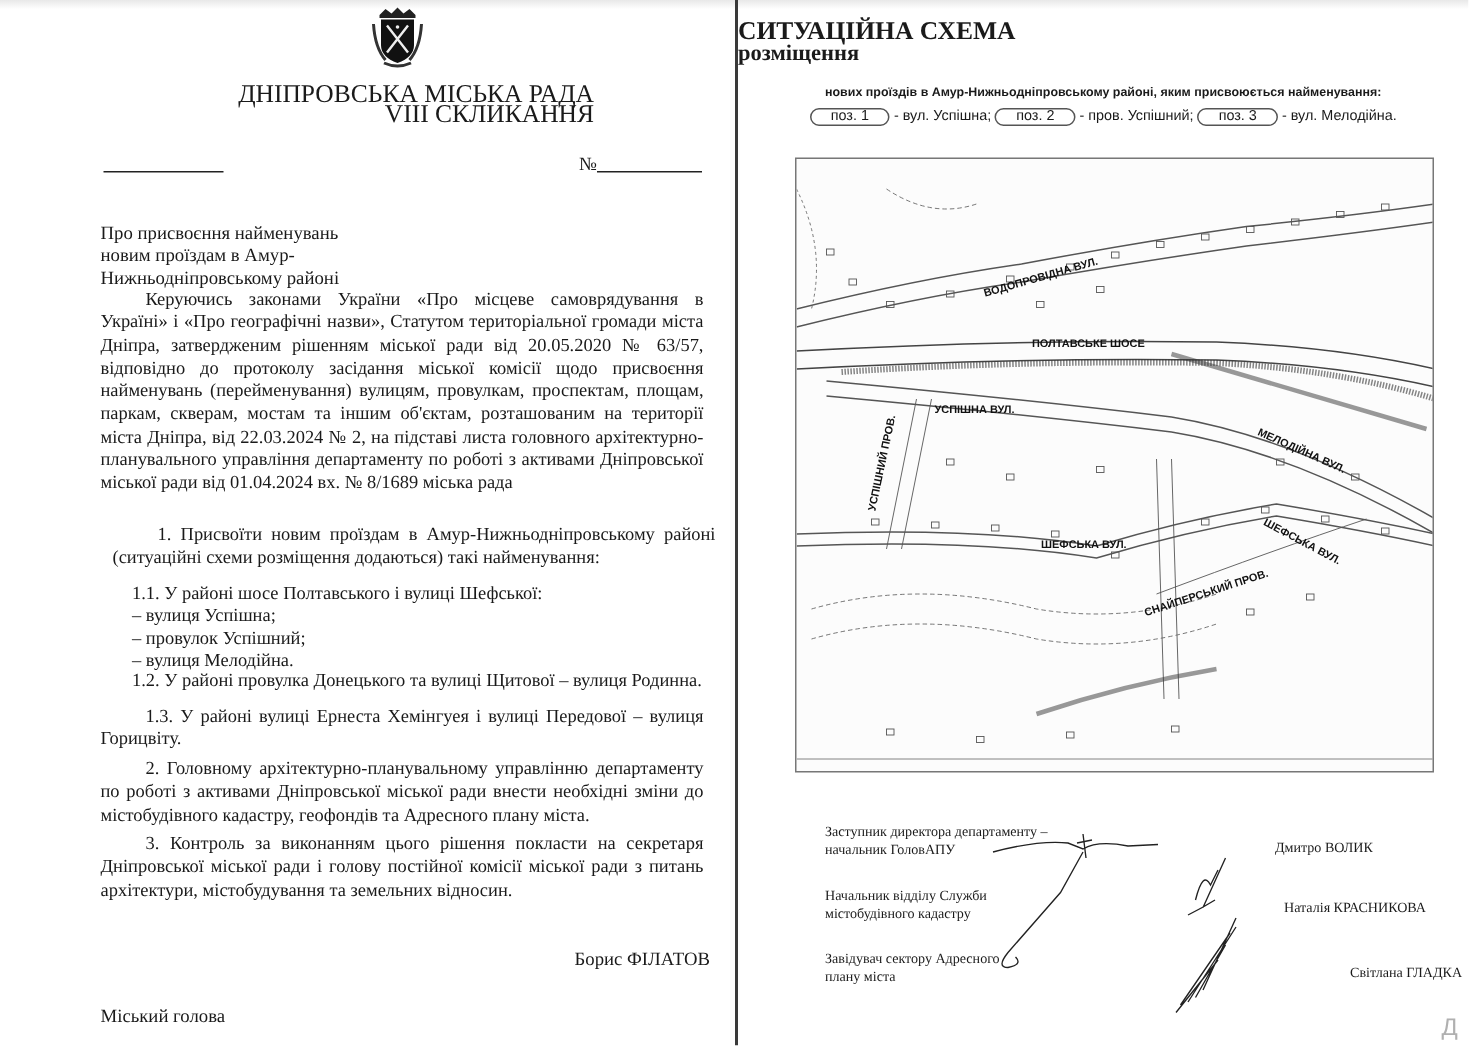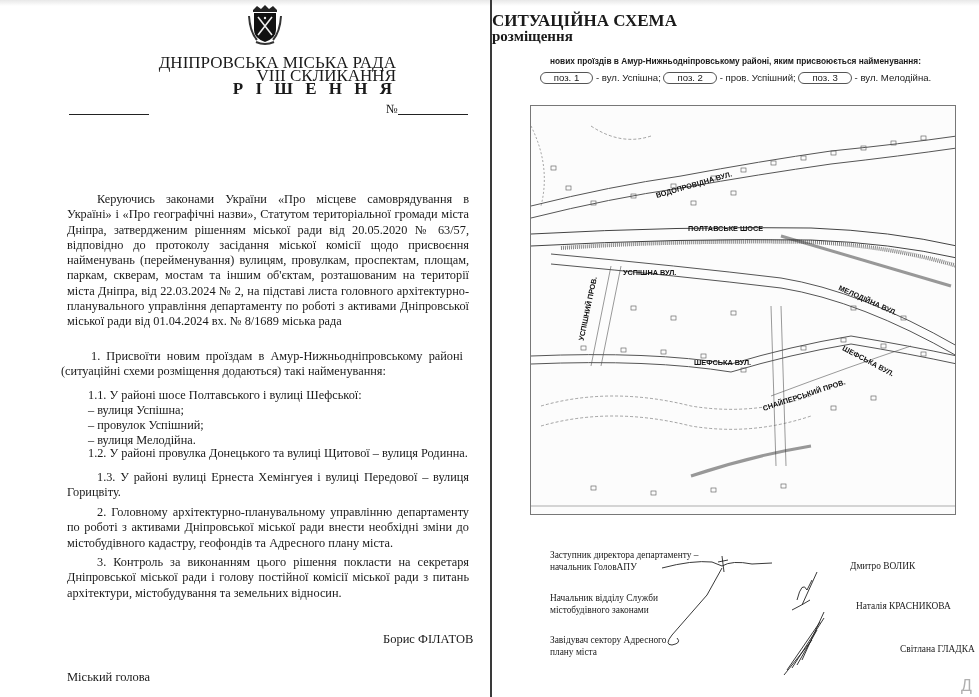--- a/index.html
+++ b/index.html
@@ -15,21 +15,21 @@
     .hdr1 { top: 54px; }
     .hdr2 { top: 67px; }
     .hdr3 { top: 80px; font-weight: bold; letter-spacing: 4px; }
     .dateline { position: absolute; left: 69px; top: 114px; width: 80px; border-bottom: 1px solid #222; height: 1px; }
     .numlabel { position: absolute; left: 386px; top: 102px; font-size: 12.5px; }
     .numline { position: absolute; left: 398px; top: 114px; width: 70px; border-bottom: 1px solid #222; height: 1px; }
     .subject { position: absolute; left: 67px; top: 148px; width: 175px; font-size: 12.5px; line-height: 15px; }
     .para { position: absolute; font-size: 12.3px; line-height: 15.3px; text-align: justify; }
     .p-intro { left: 67px; top: 192px; width: 402px; text-indent: 30px; }
     .p-resolved { left: 60px; top: 323px; width: 420px; text-align: center; letter-spacing: 3px; font-size: 12.5px; }
-    .p1 { left: 61px; top: 349px; width: 402px; text-indent: 30px; }
+    .p1 { left: 75px; top: 349px; width: 402px; text-indent: 30px; }
     .p11 { left: 88px; top: 388px; width: 380px; }
     .item { position: absolute; left: 88px; font-size: 12.3px; line-height: 15px; }
     .p12 { left: 88px; top: 446px; width: 390px; }
     .p13 { left: 67px; top: 470px; width: 402px; text-indent: 30px; }
     .p2 { left: 67px; top: 505px; width: 402px; text-indent: 30px; }
     .p3 { left: 67px; top: 555px; width: 402px; text-indent: 30px; }
     .mayor-role { position: absolute; left: 67px; top: 632px; font-size: 12.5px; margin-top: 38px; }
     .mayor-name { position: absolute; left: 383px; top: 632px; font-size: 12.5px; }
 
     
@@ -59,26 +59,26 @@
   <svg class="coat" viewBox="0 0 36 42" width="36" height="42">
     <path d="M6 6 L10 2 L14 5 L18 1 L22 5 L26 2 L30 6 L30 8 L6 8 Z" fill="#222"></path>
     <path d="M7 9 H29 V26 Q29 34 18 38 Q7 34 7 26 Z" fill="#111"></path>
     <path d="M11 13 L25 31 M25 13 L11 31" stroke="#eee" stroke-width="1.6"></path>
     <circle cx="18" cy="14" r="1.2" fill="#eee"></circle>
     <path d="M2 12 Q3 28 10 36 M34 12 Q33 28 26 36" stroke="#333" stroke-width="2" fill="none"></path>
     <path d="M9 38 Q18 42 27 38" stroke="#333" stroke-width="2" fill="none"></path>
   </svg>
   <div class="hdr hdr1">ДНІПРОВСЬКА МІСЬКА РАДА</div>
   <div class="hdr hdr2">VIII СКЛИКАННЯ</div>
-  <div class="hdr hdr3">Р І Ш Е Н Н Я</div>
 
   <div class="dateline"></div>
   <div class="numlabel">№</div>
   <div class="numline"></div>
 
+  <div class="subject">Про присвоєння найменувань новим проїздам в Амур-Нижньодніпровському районі</div>
 
   <div class="para p-intro">Керуючись законами України «Про місцеве самоврядування в Україні» і «Про географічні назви», Статутом територіальної громади міста Дніпра, затвердженим рішенням міської ради від 20.05.2020 № 63/57, відповідно до протоколу засідання міської комісії щодо присвоєння найменувань (перейменування) вулицям, провулкам, проспектам, площам, паркам, скверам, мостам та іншим об'єктам, розташованим на території міста Дніпра, від 22.03.2024 № 2, на підставі листа головного архітектурно-планувального управління департаменту по роботі з активами Дніпровської міської ради від 01.04.2024 вх. № 8/1689 міська рада</div>
   <div class="para p1">1. Присвоїти новим проїздам в Амур-Нижньодніпровському районі (ситуаційні схеми розміщення додаються) такі найменування:</div>
   <div class="para p11">1.1. У районі шосе Полтавського і вулиці Шефської:</div>
   <div class="item" style="top:403px">– вулиця Успішна;</div>
   <div class="item" style="top:418px">– провулок Успішний;</div>
   <div class="item" style="top:433px">– вулиця Мелодійна.</div>
   <div class="para p12">1.2. У районі провулка Донецького та вулиці Щитової – вулиця Родинна.</div>
   <div class="para p13">1.3. У районі вулиці Ернеста Хемінгуея і вулиці Передової – вулиця Горицвіту.</div>
   <div class="para p2">2. Головному архітектурно-планувальному управлінню департаменту по роботі з активами Дніпровської міської ради внести необхідні зміни до містобудівного кадастру, геофондів та Адресного плану міста.</div>
@@ -175,21 +175,21 @@
     <div class="street" style="left:92px; top:162px;">УСПІШНА ВУЛ.</div>
     <div class="street" style="left:50px; top:230px; transform: rotate(-78deg);">УСПІШНИЙ ПРОВ.</div>
     <div class="street" style="left:308px; top:177px; transform: rotate(24deg);">МЕЛОДІЙНА ВУЛ.</div>
     <div class="street" style="left:163px; top:252px;">ШЕФСЬКА ВУЛ.</div>
     <div class="street" style="left:312px; top:237px; transform: rotate(28deg);">ШЕФСЬКА ВУЛ.</div>
     <div class="street" style="left:232px; top:298px; transform: rotate(-18deg);">СНАЙПЕРСЬКИЙ ПРОВ.</div>
   </div>
 
   <div class="sig-role" style="left:58px; top:549px; width:180px;">Заступник директора департаменту – начальник   ГоловАПУ</div>
   <div class="sig-name" style="left:358px; top:561px;">Дмитро ВОЛИК</div>
-  <div class="sig-role" style="left:58px; top:592px; width:130px;">Начальник відділу Служби містобудівного законами</div>
+  <div class="sig-role" style="left:58px; top:592px; width:130px;">Начальник відділу Служби містобудівного кадастру</div>
   <div class="sig-name" style="left:364px; top:601px;">Наталія КРАСНИКОВА</div>
   <div class="sig-role" style="left:58px; top:634px; width:130px;">Завідувач сектору Адресного плану міста</div>
   <div class="sig-name" style="left:368px; top:644px;margin-left:40px;">Світлана ГЛАДКА</div>
 
   <svg class="sig-draw" style="left:160px; top:550px;" width="200" height="140" viewBox="0 0 200 140">
     <g stroke="#222" stroke-width="0.9" fill="none">
       <path d="M10 18 Q40 10 60 12 L70 16 Q80 10 100 14 L120 13"></path>
       <path d="M70 6 L72 22 M66 12 L76 10"></path>
       <path d="M70 18 L55 45 L20 85 Q12 95 20 95 Q30 93 25 88"></path>
       <path d="M145 50 Q150 30 155 40 L160 30 M150 55 L165 22 M140 60 Q150 55 158 50"></path>

